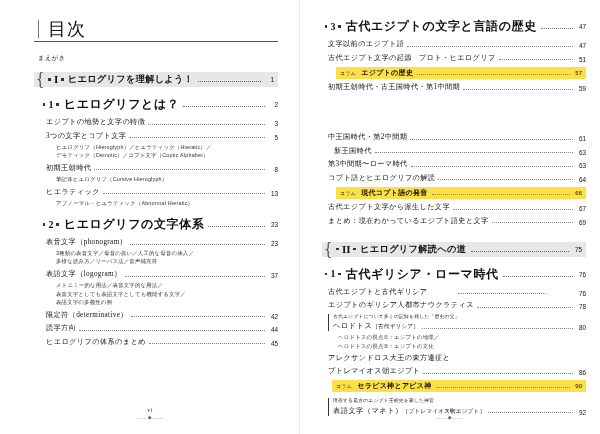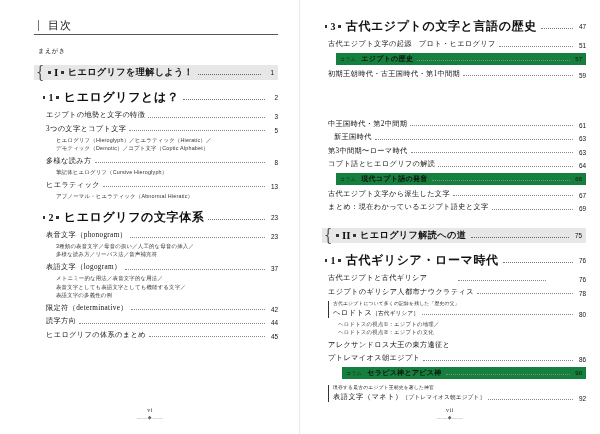--- a/index.html
+++ b/index.html
@@ -17,21 +17,21 @@
     background:linear-gradient(to right,#ffffff,#d8d8d8 45%,#cfcfcf 50%,#e8e8e8 60%,#ffffff);}
 
   
   .header{margin:20px 22px 0 34px;border-bottom:1px solid #555;padding-bottom:3px;
           display:flex;align-items:flex-end;}
   .header-titles{flex:1;}
   .book-title{font-size:12.5px;font-weight:bold;letter-spacing:.4px;color:#111;line-height:1.15;}
   .book-sub{font-size:6px;color:#222;margin-top:2px;letter-spacing:.2px;
             font-family:"Liberation Sans","DejaVu Sans",sans-serif;}
   .header-div{width:1px;align-self:stretch;background:#777;margin:0 9px 0 4px;}
-  .toc-label{font-size:11px;letter-spacing:1px;color:#111;padding-right:2px;line-height:1;}
+  .toc-label{font-size:18px;letter-spacing:1px;color:#111;padding-right:2px;line-height:1;}
 
   
   .body-l{margin:12px 22px 0 34px;}
   .body-r{margin:18px 14px 0 22px;}
 
   .maegaki{font-size:6.2px;color:#222;letter-spacing:.6px;margin:0 0 9px 4px;}
 
   
   .part{position:relative;background:#e7e7e7;height:15px;display:flex;align-items:center;
         margin:0 0 9px 0;padding:0 4px 0 2px;}
@@ -65,21 +65,21 @@
 
   
   .sec-wrap{margin:3.5px 0 0 12px;}
   .sec-wrap .line1{font-size:7.2px;color:#111;letter-spacing:.35px;margin-bottom:3px;}
 
   
   .note{font-size:5.4px;color:#333;margin:2px 0 0 22px;line-height:1.55;letter-spacing:.2px;
         font-family:"Liberation Sans","DejaVu Sans",sans-serif;}
 
   
-  .column{display:flex;align-items:center;background:#15803d;margin:4px 0 2px 22px;
+  .column{display:flex;align-items:center;background:#fde047;margin:4px 0 2px 22px;
           padding:1.5px 4px 1.5px 4px;height:9px;}
   .column .tag{font-size:5px;color:#222;letter-spacing:.3px;margin-right:5px;
                font-family:"Liberation Sans",sans-serif;white-space:nowrap;}
   .column .ttl{font-size:7px;font-weight:bold;color:#111;letter-spacing:.3px;white-space:nowrap;}
   .column .dots{flex:1;border-bottom:1px dotted #888;margin:0 3px 2px 4px;height:5px;}
   .column .pg{font-size:6px;color:#111;min-width:9px;text-align:right;
               font-family:"Liberation Sans",sans-serif;}
 
   
   .person{margin:4px 0 0 12px;border-left:1.6px solid #333;padding-left:4px;}
@@ -143,21 +143,21 @@
         <span class="ttl">3つの文字とコプト文字</span>
         <span class="dots"></span>
         <span class="pg">5</span>
       </div>
       <div class="note">
         <div>ヒエログリフ（Hieroglyph）／ヒエラティック（Hieratic）／</div>
         <div>デモティック（Demotic）／コプト文字（Coptic Alphabet）</div>
       </div>
 
       <div class="sec">
-        <span class="ttl">多様な読み方</span>
+        <span class="ttl">初期王朝時代</span>
         <span class="dots"></span>
         <span class="pg">8</span>
       </div>
       <div class="note">
         <div>筆記体ヒエログリフ（Cursive Hieroglyph）</div>
       </div>
 
       <div class="sec">
         <span class="ttl">ヒエラティック</span>
         <span class="dots"></span>
@@ -231,20 +231,25 @@
 
       <div class="chap" style="margin-left:0;">
         <span class="sq"></span>
         <span class="num">3</span>
         <span class="sq"></span>
         <span class="ttl">古代エジプトの文字と言語の歴史</span>
         <span class="dots"></span>
         <span class="pg">47</span>
       </div>
 
+      <div class="sec" style="margin-left:6px;">
+        <span class="ttl">文字以前のエジプト語</span>
+        <span class="dots"></span>
+        <span class="pg">47</span>
+      </div>
 
       <div class="sec" style="margin-left:6px;">
         <span class="ttl"><span>古代エジプト文字の起源</span><span class="gap"></span><span>プロト・ヒエログリフ</span></span>
         <span class="dots"></span>
         <span class="pg">51</span>
       </div>
 
       <div class="column" style="margin-left:14px;">
         <span class="tag">コラム</span>
         <span class="ttl">エジプトの歴史</span>
@@ -341,21 +346,21 @@
 
       <div class="sec-wrap" style="margin-left:6px;">
         <div class="line1">アレクサンドロス大王の東方遠征と</div>
         <div class="sec" style="margin:0;">
           <span class="ttl">プトレマイオス朝エジプト</span>
           <span class="dots"></span>
           <span class="pg">86</span>
         </div>
       </div>
 
-      <div class="column" style="margin-left:20px;justify-content:space-between;">
+      <div class="column" style="margin-left:10px;justify-content:space-between;">
         <span class="tag">コラム</span>
         <span class="ttl">セラピス神とアピス神</span>
         <span class="dots"></span>
         <span class="pg">90</span>
       </div>
 
       <div class="person" style="margin-left:6px;margin-top:6px;">
         <div class="cap">現存する最古のエジプト王朝史を著した神官</div>
         <div class="row">
           <span class="name"><span>表語文字（マネト）</span><span class="brk">［プトレマイオス朝エジプト］</span></span>

